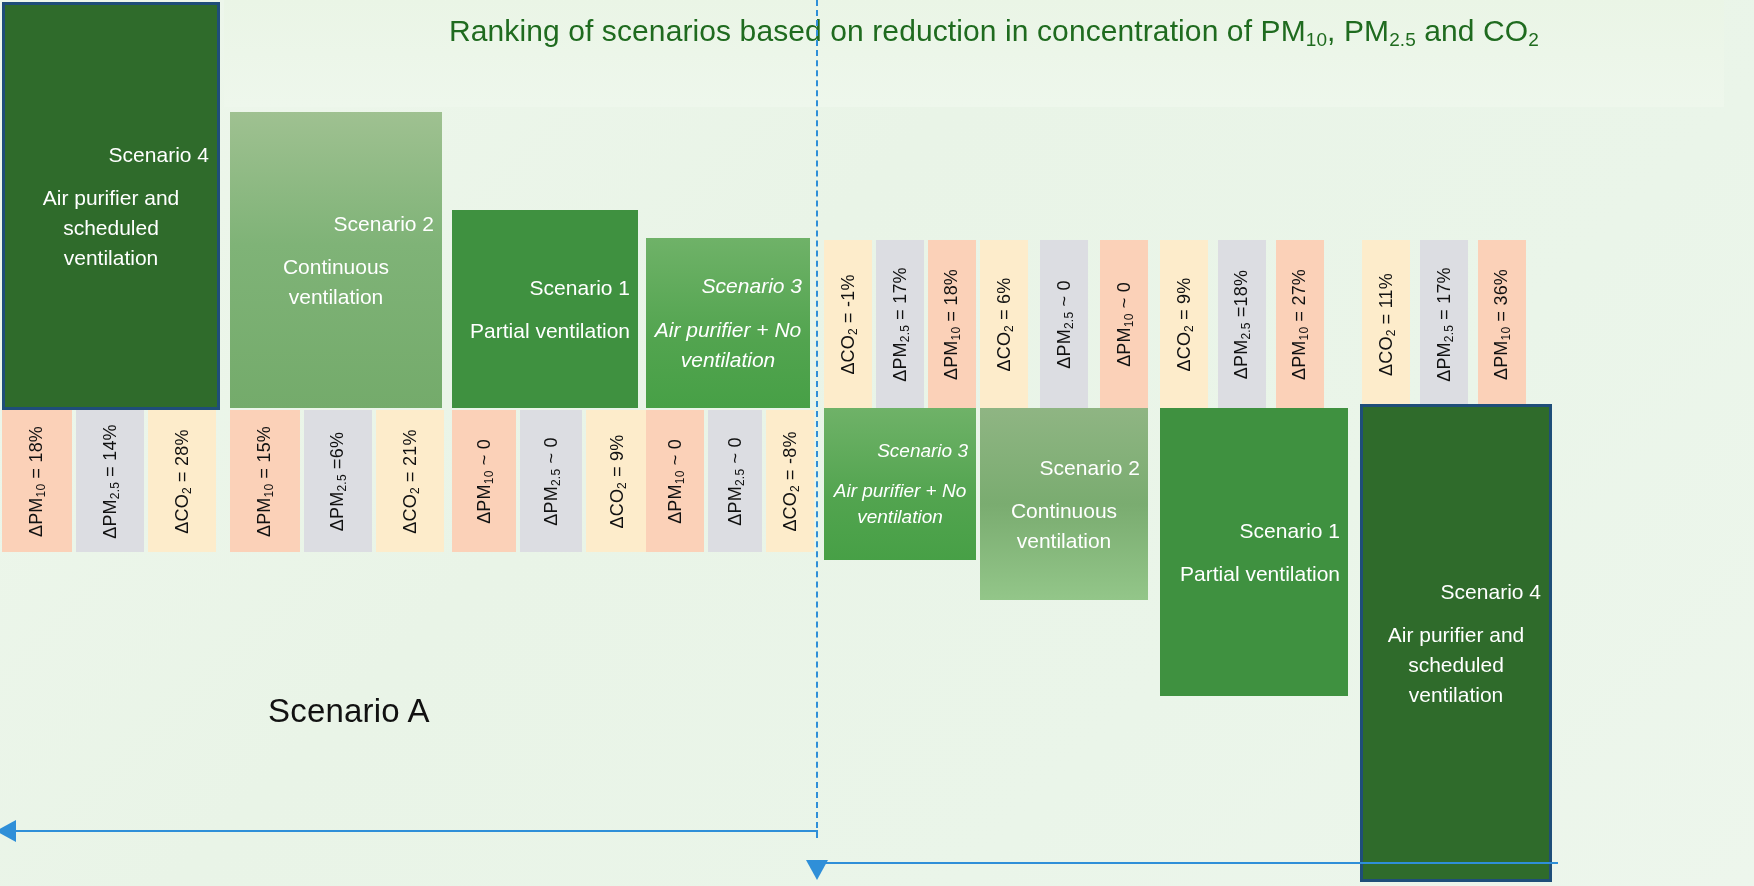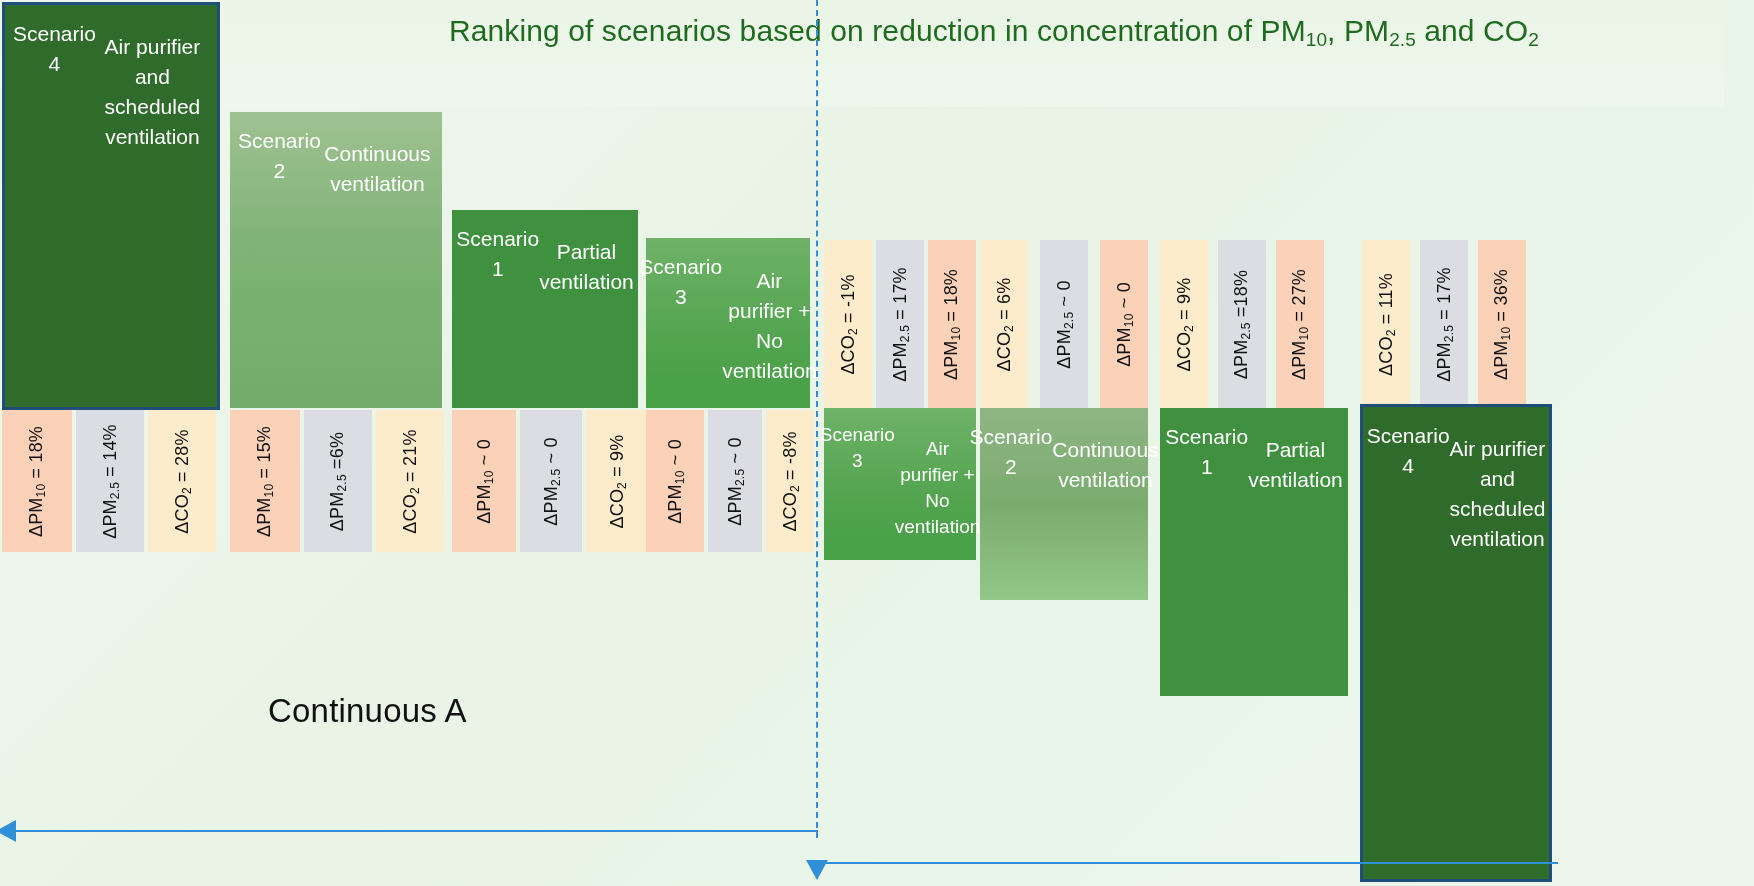--- a/index.html
+++ b/index.html
@@ -20,33 +20,33 @@
     position:absolute;left:244px;top:10px;width:1500px;height:92px;
     color:#1f6b1f;font-size:30px;line-height:42px;text-align:center;
     letter-spacing:.1px;
   }
   .title-txt sub{font-size:19px;vertical-align:baseline;position:relative;top:5px;}
 
   
   .sbox{
     position:absolute;box-sizing:border-box;
     color:#ffffff;text-align:center;font-size:21px;line-height:30px;
-    display:flex;flex-direction:row;justify-content:center;align-items:flex-start;
+    display:flex;flex-direction:column;justify-content:center;align-items:flex-end;
     padding:14px 8px;
   }
   .sbox .sname{display:block;}
   .sbox .sdesc{display:block;margin-top:13px;}
   .sbox.compact .sdesc{margin-top:14px;}
 
   
   .f-dark   {background:#2f6b2b;border:3px solid #1f4e79;}
   .f-mid    {background:#3f9140;}
   .f-grad1  {background:linear-gradient(180deg,#9fc191 0%,#7fb377 45%,#74ab6b 100%);}
   .f-grad3  {background:linear-gradient(180deg,#8fb583 0%,#7aac70 50%,#93c689 100%);}
-  .f-grad4  {background:linear-gradient(180deg,#6fb268 0%,#52a44f 60%,#47a046 100%);}
+  .f-grad4  {background:linear-gradient(180deg,#6fb268 0%,#52a44f 60%,#47a046 100%);font-style:italic;}
 
   
   .chip{
     position:absolute;box-sizing:border-box;
     display:flex;align-items:center;justify-content:center;
     overflow:hidden;
   }
   .chip span{
     transform:rotate(-90deg);
     white-space:nowrap;
@@ -207,15 +207,15 @@
   </div>
 
   <div class="divider" style="left:816px;top:0px;height:838px;"></div>
 
   <div class="axis-line" style="left:14px;top:830px;width:804px;"></div>
   <div class="arrow-left" style="left:-4px;top:820px;"></div>
 
   <div class="axis-line" style="left:818px;top:862px;width:740px;"></div>
   <div class="arrow-down" style="left:806px;top:860px;"></div>
 
-  <div class="room-label" style="left:268px;top:692px;">Continuous A</div>
+  <div class="room-label" style="left:268px;top:692px;">Scenario A</div>
 
 </div>
 
 </body></html>

